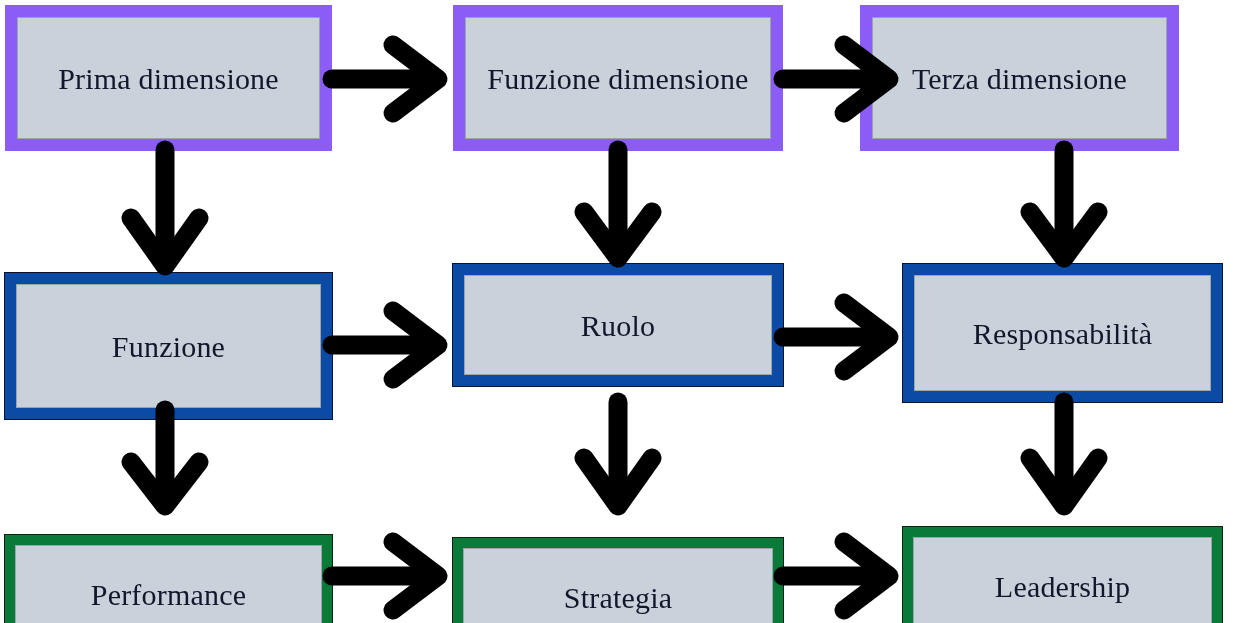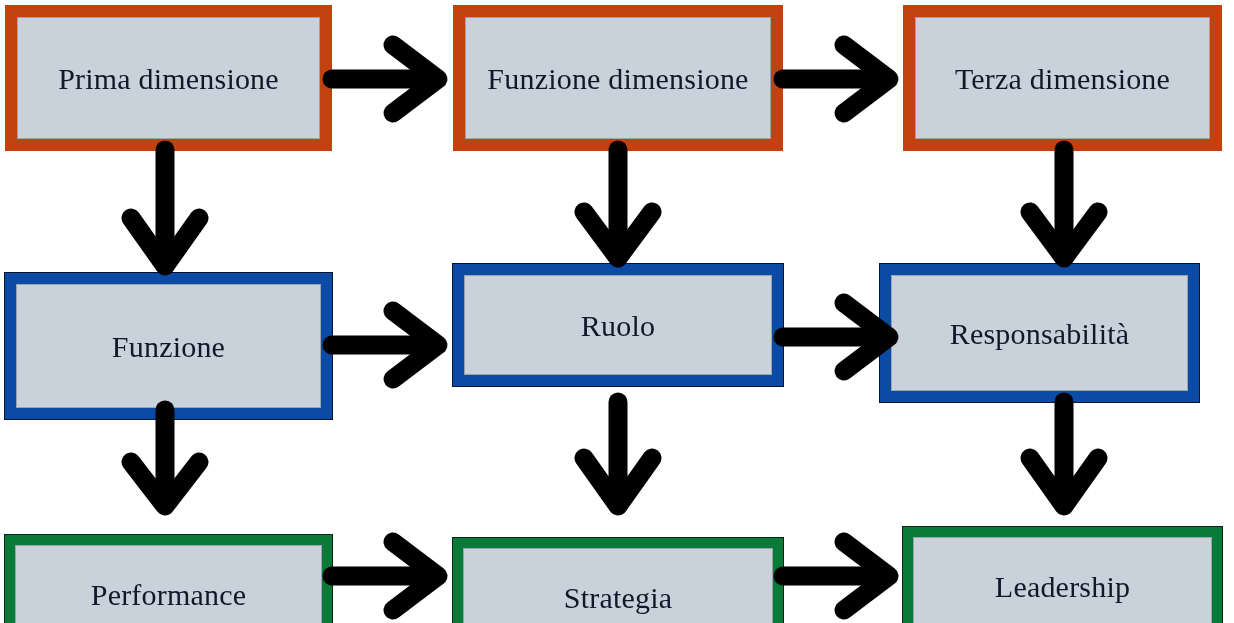--- a/index.html
+++ b/index.html
@@ -29,21 +29,21 @@
   }
   .node-label {
     font-family: "Liberation Serif", "DejaVu Serif", serif;
     font-size: 30px;
     line-height: 1.1;
     color: #12182b;
     letter-spacing: 0.2px;
     white-space: nowrap;
   }
   .row-dark {
-    border: 12px solid #c2410c;
+    border: 12px solid #8b5cf6;
     box-shadow: inset 0 0 0 1px #9aa3ae;
   }
   .row-blue {
     border: 11px solid #0b4aa5;
     box-shadow: inset 0 0 0 1px #9aa3ae, 0 0 0 1px #0a1430;
   }
   .row-green {
     border: 10px solid #0a7a38;
     box-shadow: inset 0 0 0 1px #9aa3ae, 0 0 0 1px #062316;
   }
@@ -70,33 +70,33 @@
 <div id="canvas">
 
   <div class="node row-dark" style="left:5px; top:5px; width:327px; height:146px;">
     <span class="node-label">Prima dimensione</span>
   </div>
 
   <div class="node row-dark" style="left:453px; top:5px; width:330px; height:146px;">
     <span class="node-label">Funzione dimensione</span>
   </div>
 
-  <div class="node row-dark" style="left:903px; top:5px; width:319px; height:146px;">
+  <div class="node row-dark" style="left:860px; top:5px; width:319px; height:146px;">
     <span class="node-label">Terza dimensione</span>
   </div>
 
   <div class="node row-blue" style="left:5px; top:273px; width:327px; height:146px;">
     <span class="node-label">Funzione</span>
   </div>
 
   <div class="node row-blue" style="left:453px; top:264px; width:330px; height:122px;">
     <span class="node-label">Ruolo</span>
   </div>
 
-  <div class="node row-blue" style="left:880px; top:264px; width:319px; height:138px;">
+  <div class="node row-blue" style="left:903px; top:264px; width:319px; height:138px;">
     <span class="node-label">Responsabilità</span>
   </div>
 
   <div class="node row-green" style="left:5px; top:503px; width:327px; height:118px;margin-top:32px;">
     <span class="node-label">Performance</span>
   </div>
 
   <div class="node row-green" style="left:453px; top:503px; width:330px; height:118px;margin-top:35px;">
     <span class="node-label">Strategia</span>
   </div>

